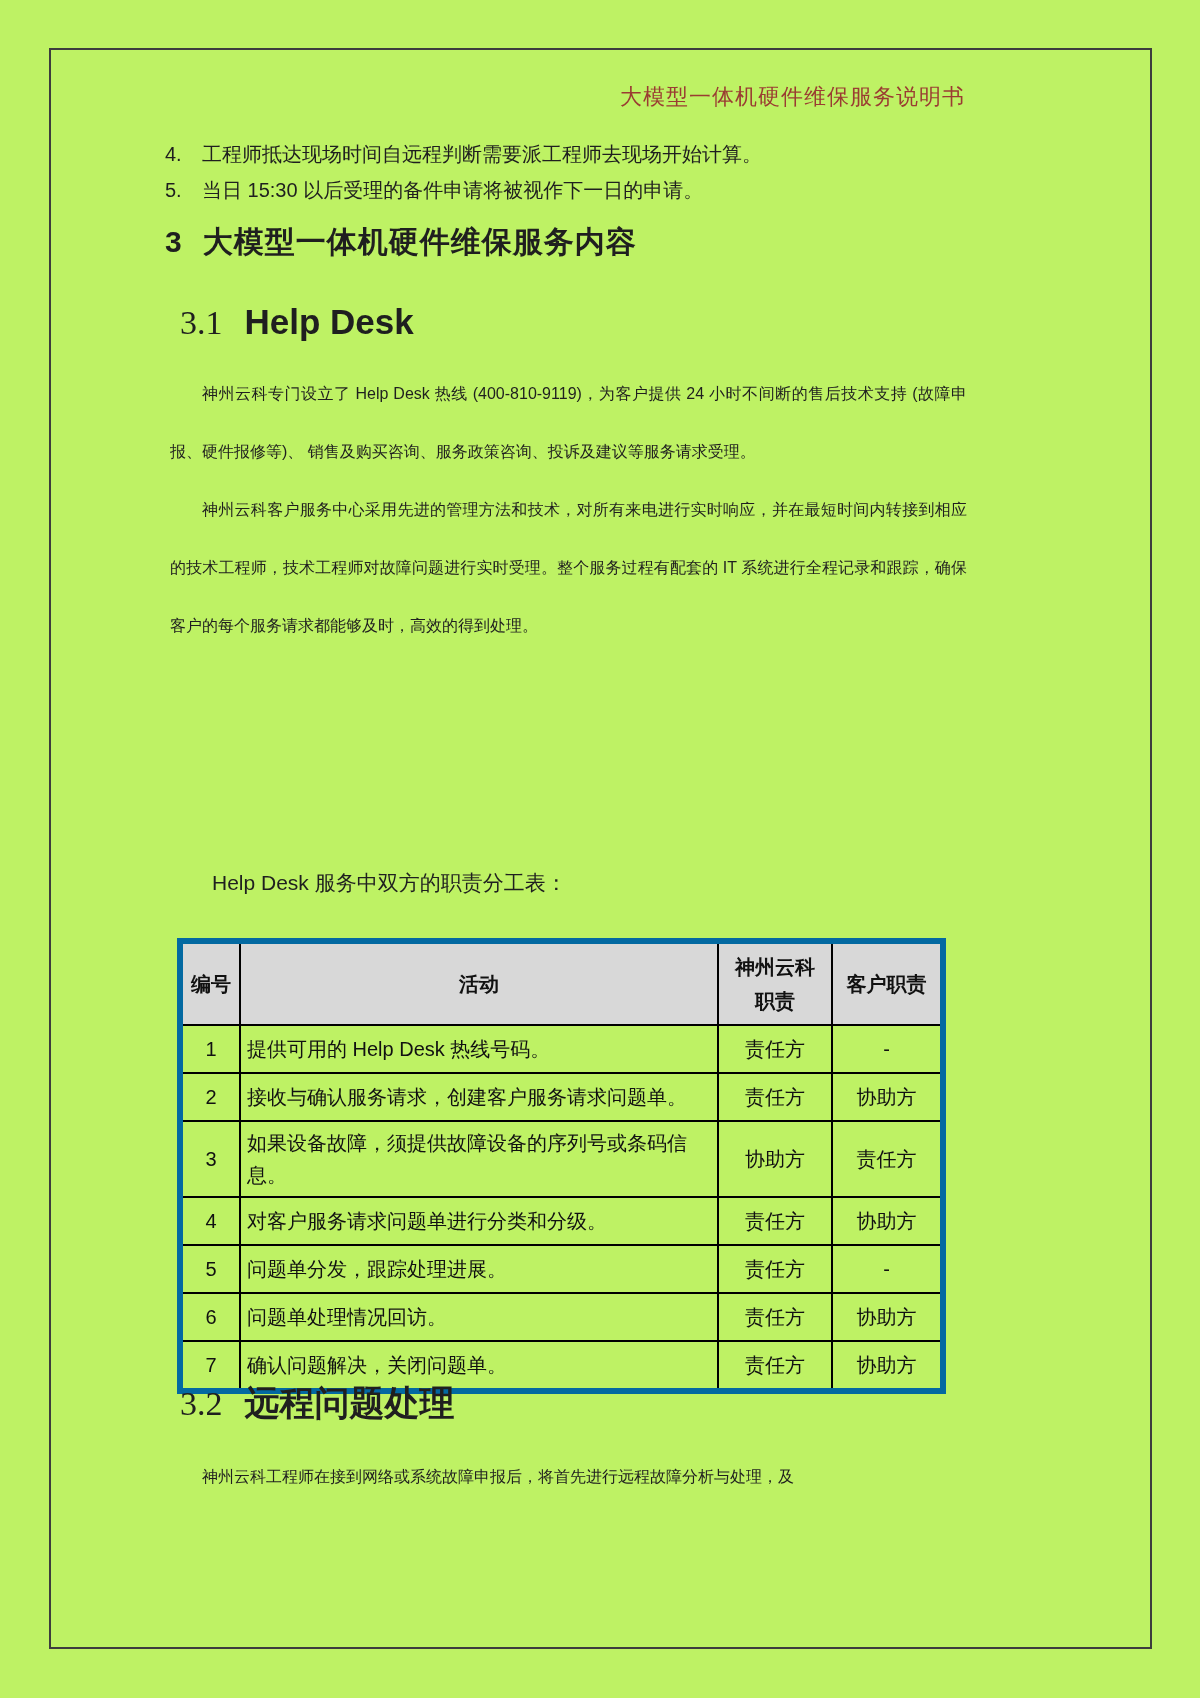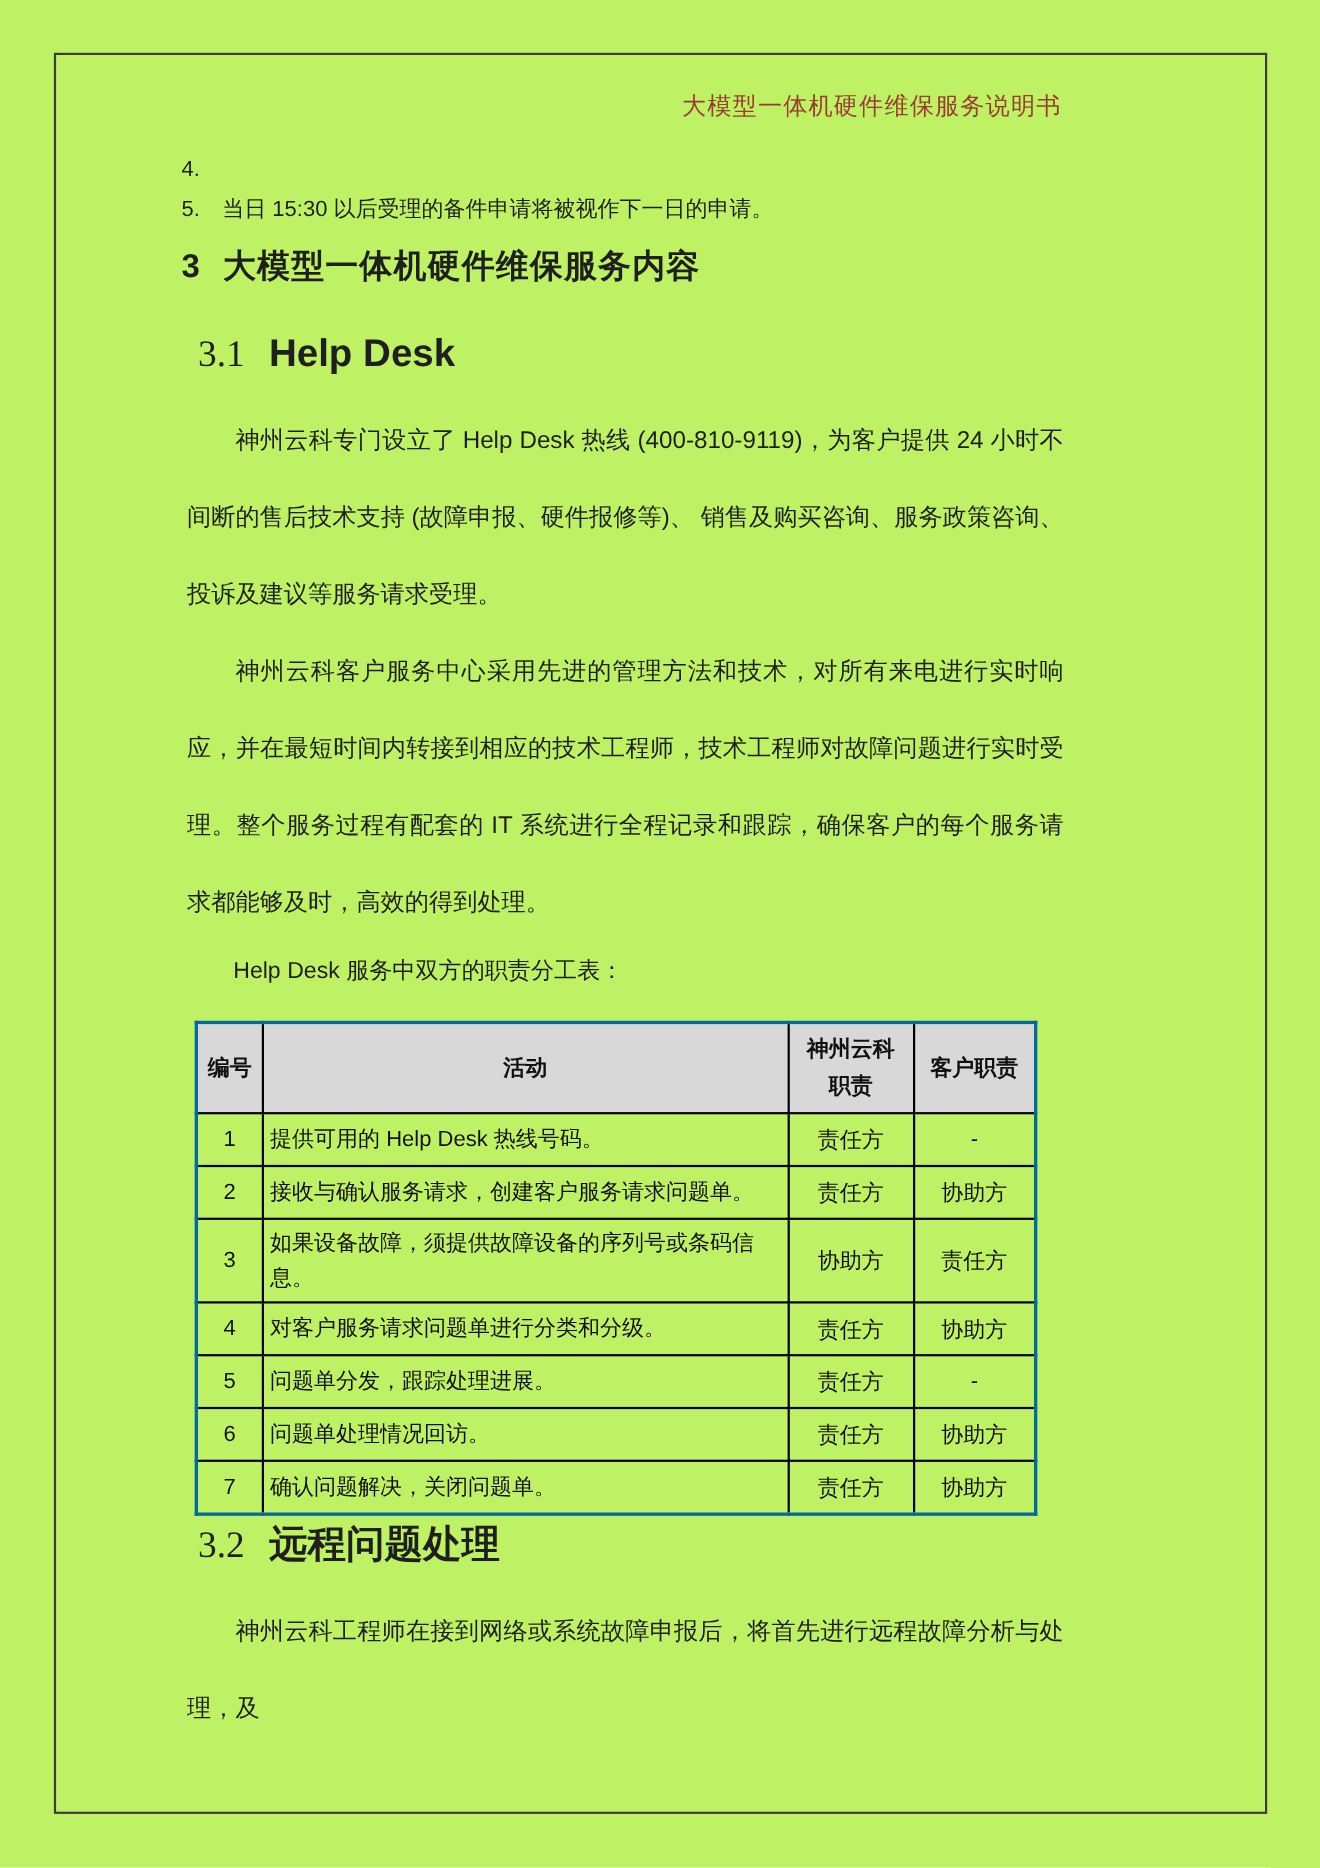--- a/index.html
+++ b/index.html
@@ -34,39 +34,39 @@
   .h2-31 { top:302px; }
   .h2-32 { top:1380px; }
   .h2 .h-num {
     font-family:"Liberation Serif","DejaVu Serif",serif;
     font-size:34px; font-weight:normal; margin-right:22px;
   }
   .h2 .h-title { font-size:35px; font-weight:bold; }
 
   .body-flow { position:absolute; top:365px; left:170px; width:797px; }
   .body-flow p, .para {
-    margin:0; font-size:22px; line-height:70px;
+    margin:0; font-size:16px; line-height:58px;
     text-align:justify; text-indent:2em;
   }
 
   .table-intro {
     position:absolute; top:866px; left:170px; width:797px;
     font-size:21px; line-height:34px; text-indent:2em;
   }
 
   table.resp {
     position:absolute; top:928px; left:177px; width:763px;
     border-collapse:collapse; table-layout:fixed;
     font-size:20px; color:#111;
   }
   table.resp th, table.resp td {
     border:2px solid #000; vertical-align:middle;
     padding:4px 6px;
   }
-  table.resp { border:3px solid #0369a1; }
+  table.resp { border:6px solid #0369a1;margin-top:10px; }
   table.resp thead th {
     background:#d8d8d8; font-weight:bold; text-align:center;
     height:72px; line-height:34px;
   }
   th.prewrap { white-space:pre-line; }
   td.c-num { text-align:center; width:58px; }
   td.c-act { text-align:left; padding-left:14px; padding-right:12px; line-height:32px; }
   col.col-num { width:60px; }
   col.col-act { width:478px; }
   col.col-r1  { width:114px; }
@@ -90,20 +90,21 @@
 <body>
 
 <div class="page">
   <div class="frame"></div>
 
   <div class="header-title" style="color:#9a3c32;">大模型一体机硬件维保服务说明书</div>
 
   <div class="num-list">
     <div class="num-item">
       <span class="marker">4.</span>
+      <span class="itext">工程师抵达现场时间自远程判断需要派工程师去现场开始计算。</span>
     </div>
     <div class="num-item">
       <span class="marker">5.</span>
       <span class="itext">当日 15:30 以后受理的备件申请将被视作下一日的申请。</span>
     </div>
   </div>
 
   <div class="h1">
     <span class="h-num">3</span><span class="h-title">大模型一体机硬件维保服务内容</span>
   </div>

